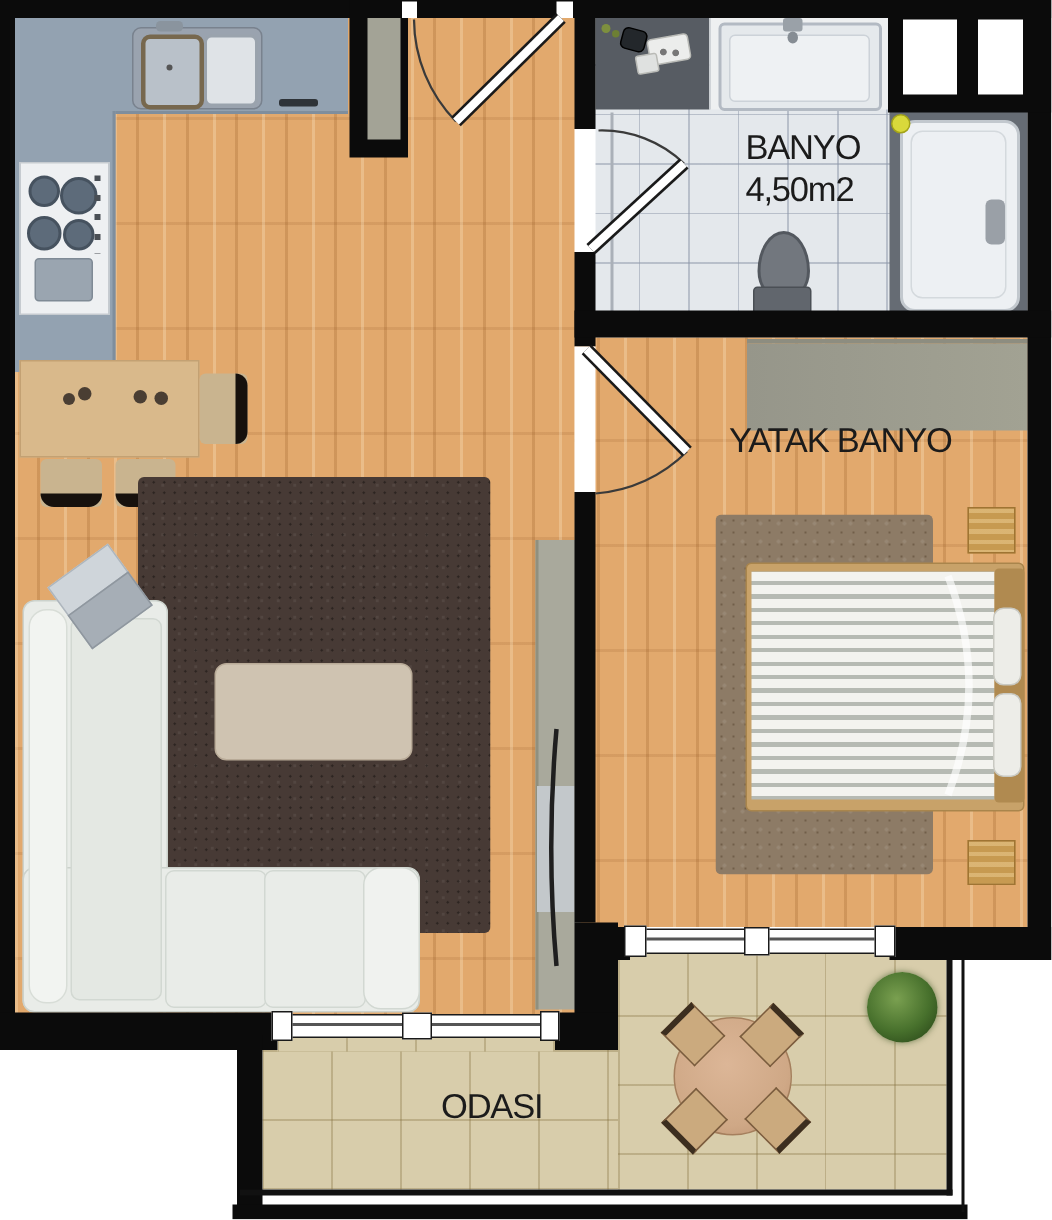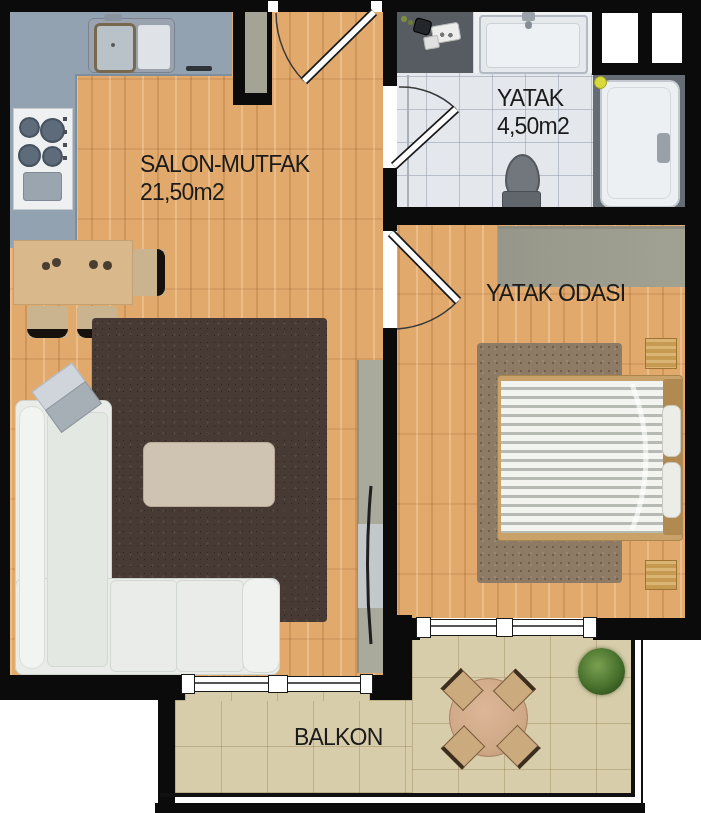--- a/index.html
+++ b/index.html
@@ -186,28 +186,24 @@
     </g>
     <g>
       <path d="M 458 301 A 96 96 0 0 1 397 329" fill="none" stroke="#3a3a3a" stroke-width="1.5"></path>
       <line x1="391" y1="233" x2="458" y2="301" stroke="#1a1a1a" stroke-width="9"></line>
       <line x1="391" y1="233" x2="458" y2="301" stroke="#ffffff" stroke-width="5.5"></line>
     </g>
     <path d="M 371 486 Q 364 565 371 644" fill="none" stroke="#1f1f1f" stroke-width="3"></path>
     <path d="M 632 384 Q 660 457 632 530" fill="none" stroke="rgba(255,255,255,0.65)" stroke-width="5"></path>
   </svg>
 
-  <div class="room-label" style="left:140px;top:150px;">
-    <div>SALON-MUTFAK</div>
-    <div>21,50m2</div>
-  </div>
   <div class="room-label" style="left:497px;top:84px;">
-    <div>YATAK</div>
+    <div>BANYO</div>
     <div>4,50m2</div>
   </div>
   <div class="room-label" style="left:486px;top:279px;">
-    <div>YATAK ODASI</div>
+    <div>YATAK BANYO</div>
   </div>
   <div class="room-label" style="left:294px;top:723px;">
-    <div>BALKON</div>
+    <div>ODASI</div>
   </div>
 
 </div>
 
 </body></html>

